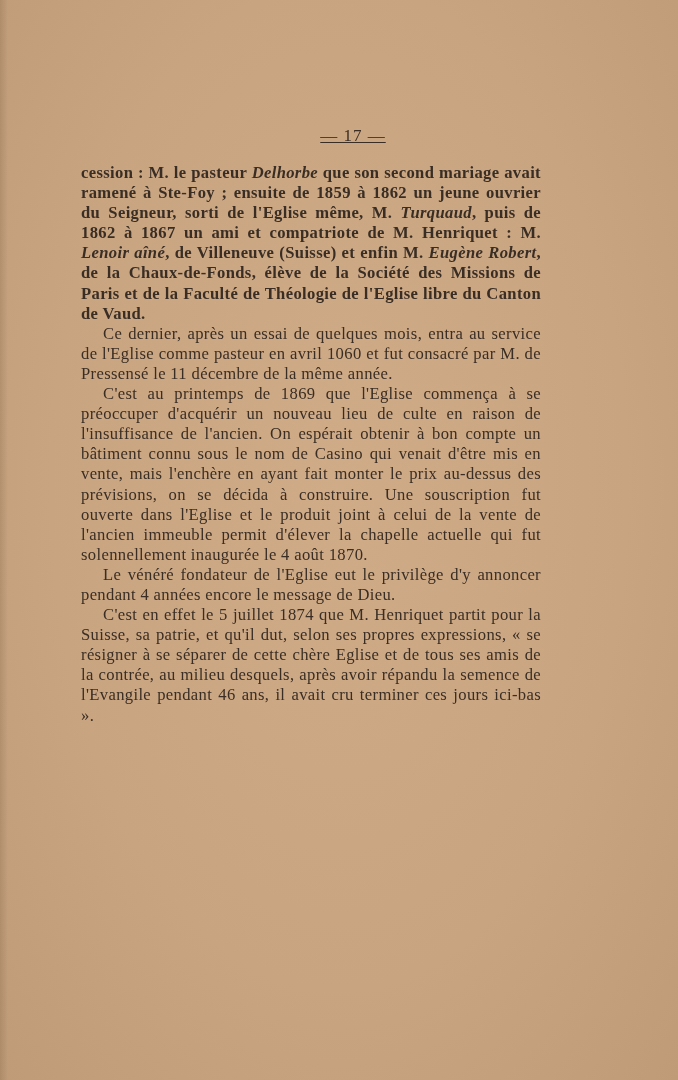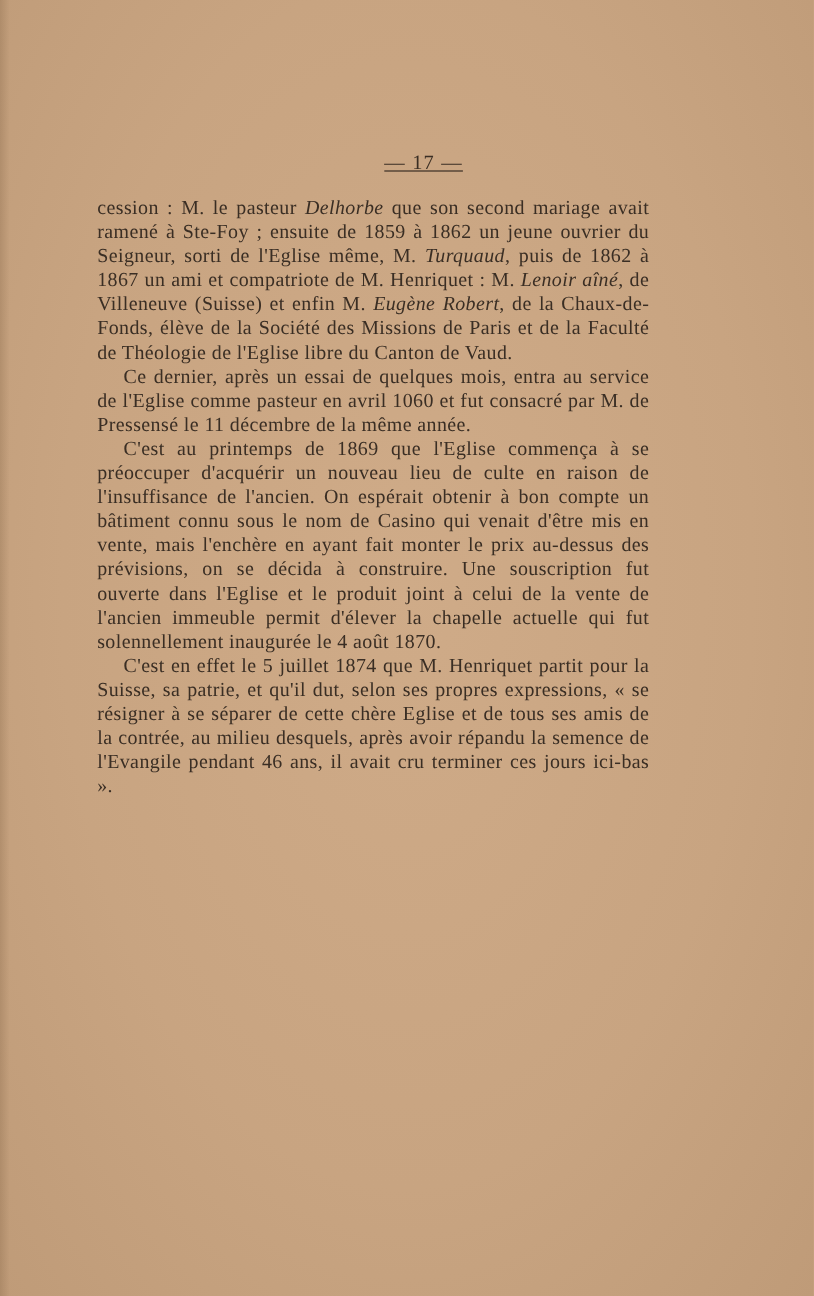--- a/index.html
+++ b/index.html
@@ -15,32 +15,33 @@
     position:absolute; top:126px; left:14px; width:678px; text-align:center;
     font-size:17px; letter-spacing:1px;text-decoration:underline;
   }
   .text-block {
     position:absolute; top:163px; left:81px; width:460px;
     font-size:16.6px; line-height:20.1px; text-align:justify;
     letter-spacing:0.35px;
   }
   .para { margin:0; text-indent:0; }
   .para.indent { text-indent:22px; }
-  .para.first { text-indent:0; }
+  .para.first { text-indent:0;font-weight:bold; }
   i { font-style:italic; }
   .edge-left {
     position:absolute; top:0; left:0; width:8px; height:1080px;
     background:linear-gradient(to right, rgba(120,90,60,0.25), rgba(0,0,0,0));
   }
 </style>
 </head>
 <body>
 
 <div class="edge-left"></div>
 
 <div class="page-number">— 17 —</div>
 
 <div class="text-block">
   <p class="para first"><span>cession : M. le pasteur </span><i>Delhorbe</i><span> que son second mariage avait ramené à Ste-Foy ; ensuite de 1859 à 1862 un jeune ouvrier du Seigneur, sorti de l'Eglise même, M. </span><i>Turquaud</i><span>, puis de 1862 à 1867 un ami et compatriote de M. Henriquet : M. </span><i>Lenoir aîné</i><span>, de Villeneuve (Suisse) et enfin M. </span><i>Eugène Robert</i><span>, de la Chaux-de-Fonds, élève de la Société des Missions de Paris et de la Faculté de Théologie de l'Eglise libre du Canton de Vaud.</span></p>
   <p class="para indent"><span>Ce dernier, après un essai de quelques mois, entra au service de l'Eglise comme pasteur en avril 1060 et fut consacré par M. de Pressensé le 11 décembre de la même année.</span></p>
   <p class="para indent"><span>C'est au printemps de 1869 que l'Eglise commença à se préoccuper d'acquérir un nouveau lieu de culte en raison de l'insuffisance de l'ancien. On espérait obtenir à bon compte un bâtiment connu sous le nom de Casino qui venait d'être mis en vente, mais l'enchère en ayant fait monter le prix au-dessus des prévisions, on se décida à construire. Une souscription fut ouverte dans l'Eglise et le produit joint à celui de la vente de l'ancien immeuble permit d'élever la chapelle actuelle qui fut solennellement inaugurée le 4 août 1870.</span></p>
+  <p class="para indent"><span>Le vénéré fondateur de l'Eglise eut le privilège d'y annoncer pendant 4 années encore le message de Dieu.</span></p>
   <p class="para indent"><span>C'est en effet le 5 juillet 1874 que M. Henriquet partit pour la Suisse, sa patrie, et qu'il dut, selon ses propres expressions, « se résigner à se séparer de cette chère Eglise et de tous ses amis de la contrée, au milieu desquels, après avoir répandu la semence de l'Evangile pendant 46 ans, il avait cru terminer ces jours ici-bas ».</span></p>
 </div>
 
 </body></html>

